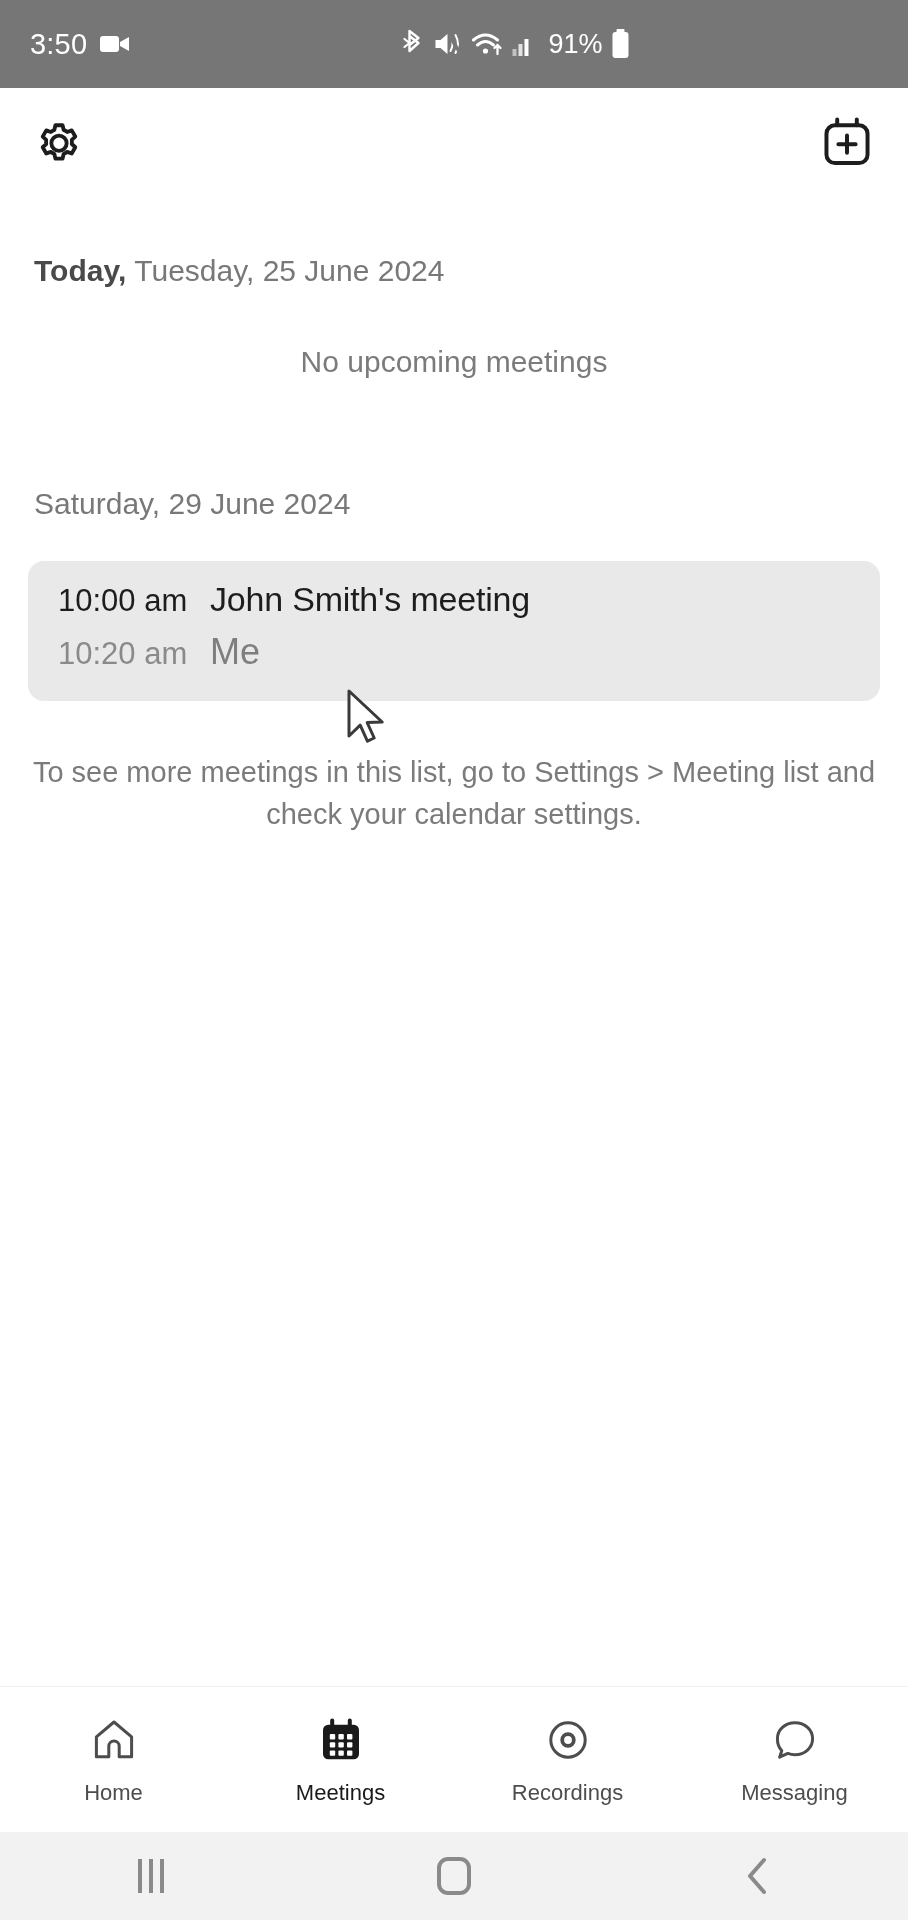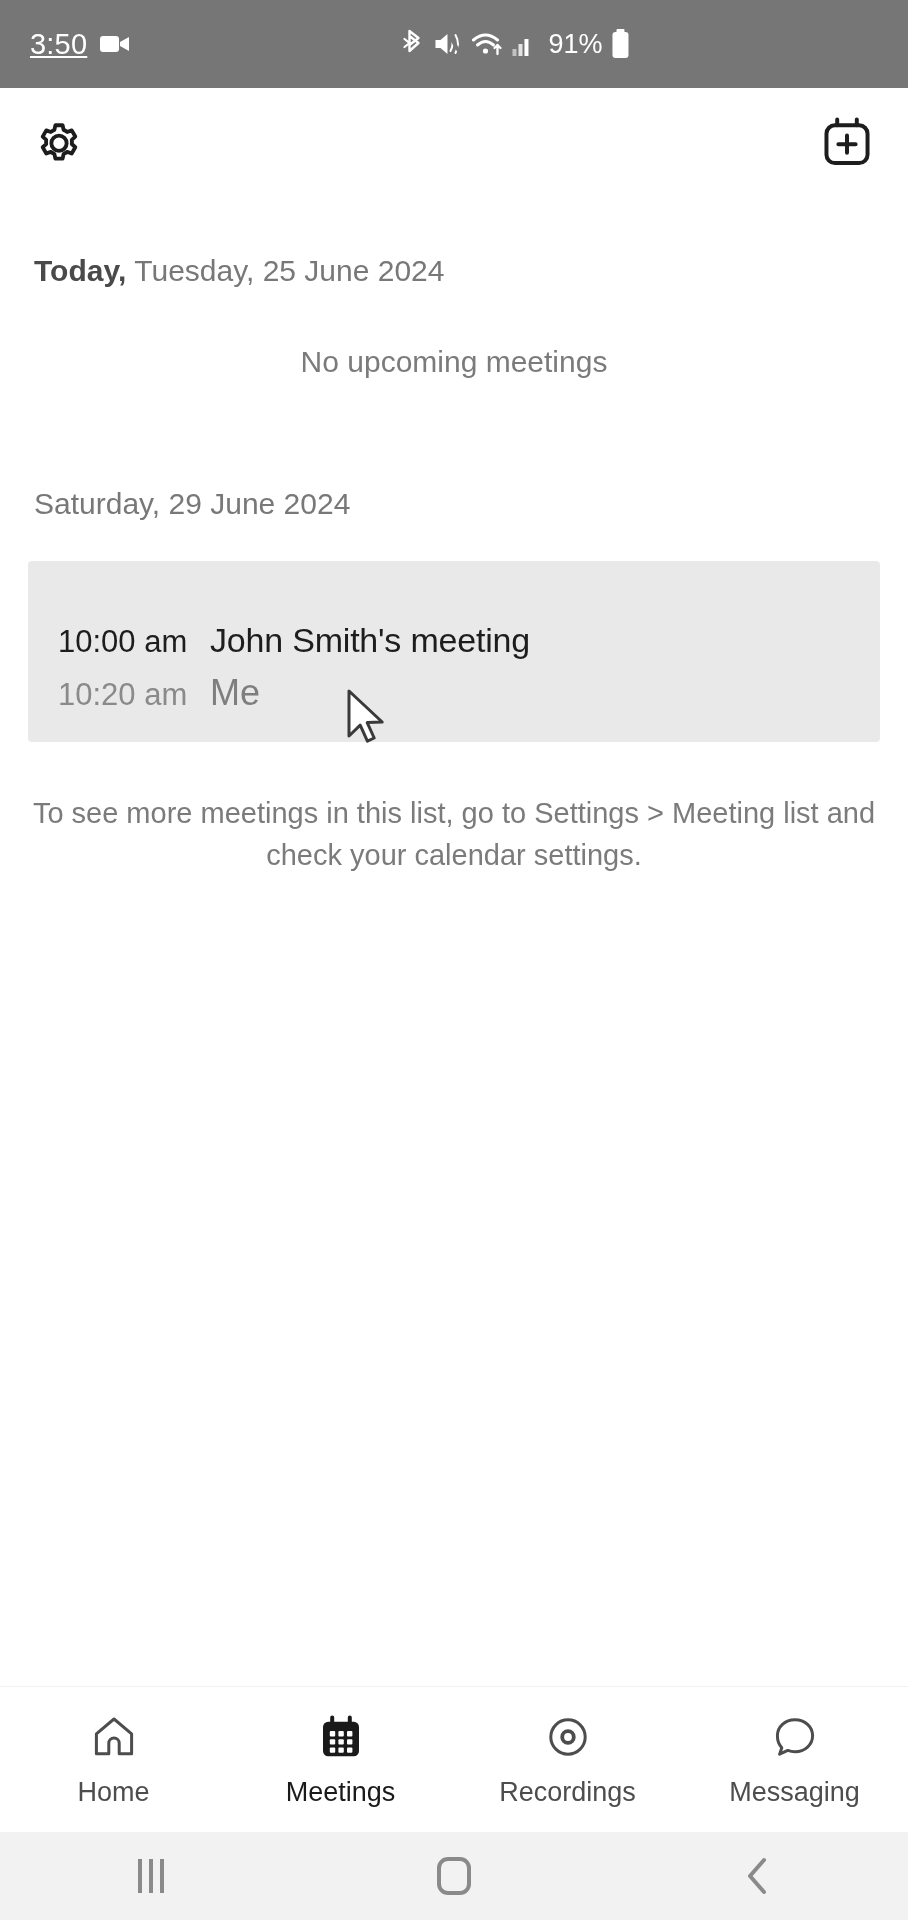--- a/index.html
+++ b/index.html
@@ -11,21 +11,21 @@
   }
   .phone { position:relative; width:908px; height:1920px; background:#fff; }
 
   
   .statusbar {
     position:absolute; top:0; left:0; width:908px; height:88px;
     background:#767676; color:#ffffff;
     display:flex; align-items:center;
   }
   .sb-left { display:flex; align-items:center; gap:13px; margin-left:30px; }
-  .sb-clock { font-size:29px; letter-spacing:0.2px;text-decoration:underline; }
+  .sb-clock { font-size:29px; letter-spacing:0.2px; }
   .sb-right {
     position:absolute; left:50%; transform:translateX(-50%);
     margin-left:62px;
     display:flex; align-items:center; gap:9px;
   }
   .sb-batt-text { font-size:27px; margin-left:4px;text-align:center; }
   .ico { display:inline-block; line-height:0; }
 
   
   .header {
@@ -52,50 +52,50 @@
   .today-row { margin-top:58px; }
   .empty-msg {
     margin-top:59px;
     text-align:center; font-size:30px; color:#7b7b7b;
   }
 
   .sat-row { margin-top:110px; }
 
   .meeting-card {
     margin:42px 28px 0 28px;
-    background:#e9e9e9; border-radius:4px;
-    padding:36px 30px 28px 30px;
+    background:#e9e9e9; border-radius:16px;
+    padding:19px 30px 28px 30px;
     position:relative;
   }
   .mtg-line { display:flex; align-items:baseline; }
   .mtg-time {
     width:152px; flex:0 0 152px;
     font-size:31px; color:#1d1d1d;
   }
   .mtg-time.sub { color:#8a8a8a; }
-  .mtg-title { font-size:34px; color:#1d1d1d; letter-spacing:-0.2px;margin-top:24px; }
+  .mtg-title { font-size:34px; color:#1d1d1d; letter-spacing:-0.2px; }
   .mtg-sub   { font-size:36px; color:#7e7e7e; }
   .mtg-line + .mtg-line { margin-top:12px; }
 
   .hint {
     margin:50px 18px 0 18px;
     text-align:center; font-size:29px; line-height:1.45; color:#7b7b7b;
   }
 
   
   .cursor { position:absolute; left:345px; top:688px; width:46px; height:62px; pointer-events:none; }
 
   
   .bottomnav {
     position:absolute; left:0; bottom:88px; width:908px; height:146px;
     background:#ffffff; border-top:1px solid #f1f1f1;
     display:flex; align-items:center;
   }
   .navitem { flex:1; display:flex; flex-direction:column; align-items:center; gap:14px; }
-  .navlabel { font-size:27px; color:#4d4d4d;text-align:center; }
+  .navlabel { font-size:22px; color:#4d4d4d;text-align:center; }
   .navitem.active .navlabel { color:#1a1a1a; }
   .navicon { height:52px; display:flex; align-items:center; justify-content:center; }
 
   
   .androidnav {
     position:absolute; left:0; bottom:0; width:908px; height:88px;
     background:#f2f2f2; display:flex; align-items:center;
   }
   .anav { flex:1; display:flex; align-items:center; justify-content:center; }
   .anav-recents { display:flex; gap:7px; }

